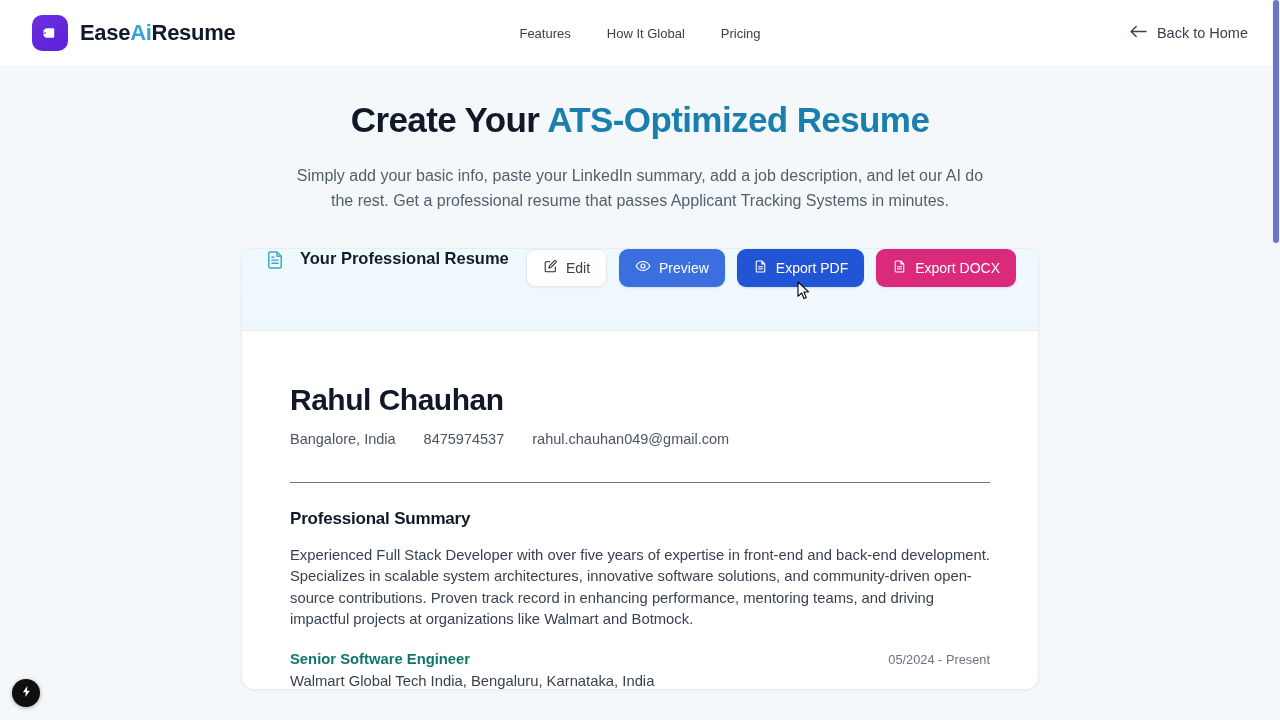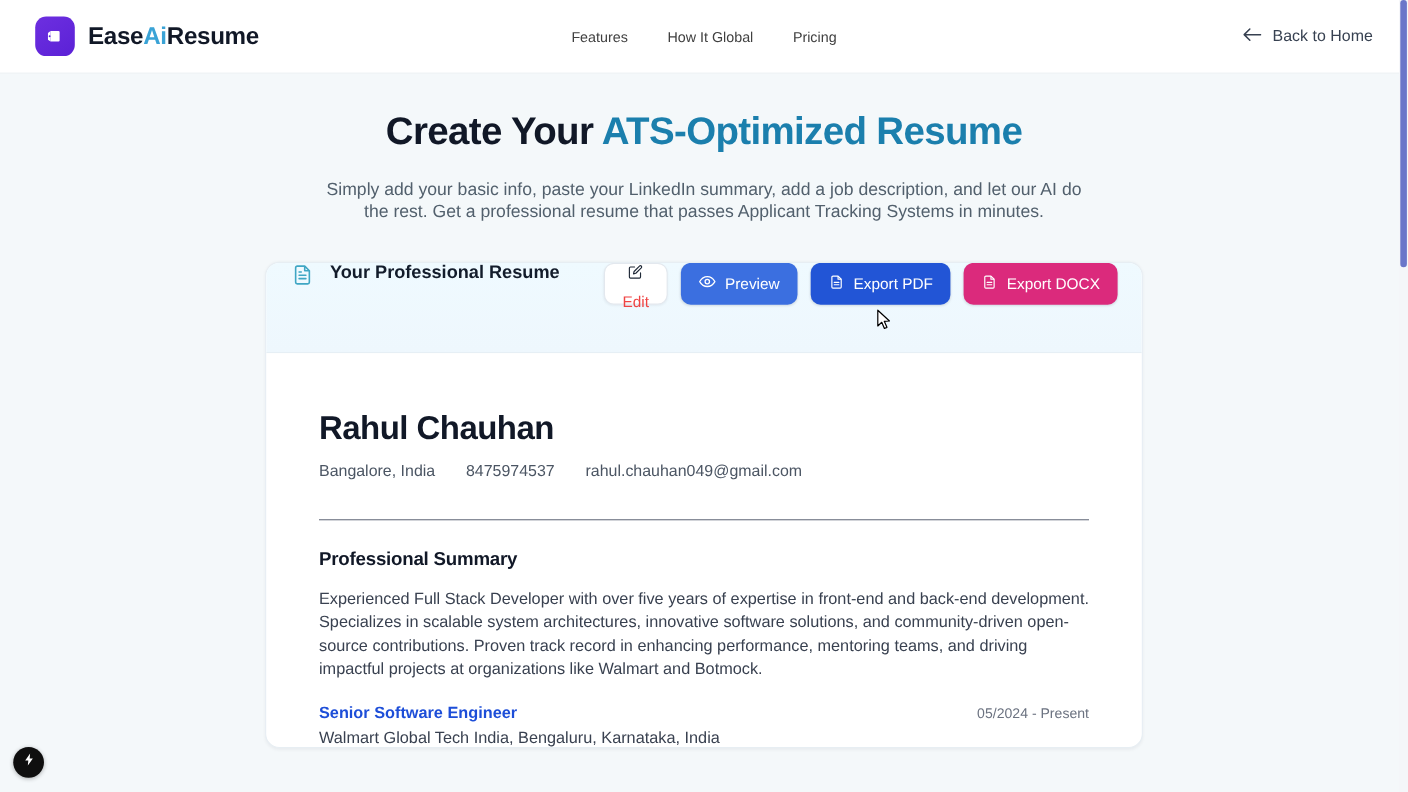--- a/index.html
+++ b/index.html
@@ -111,21 +111,21 @@
     letter-spacing: -0.6px;
     color: #111827;
     line-height: 1.3;
   }
   .hero-title .hl { color: #1b7fad; }
 
   .hero-sub {
     margin: 20px auto 0;
     max-width: 690px;
     font-size: 16px;
-    line-height: 20px;
+    line-height: 25px;
     color: #52606d;
   }
 
   
   .card {
     width: 798px;
     margin: 35px auto 0;
     background: #ffffff;
     border: 1px solid #e7eef3;
     border-radius: 13px;
@@ -167,24 +167,23 @@
     font-size: 14px;
     font-weight: 500;
     cursor: pointer;
     border: none;
     white-space: nowrap;
     font-family: "Liberation Sans", sans-serif;
   }
 
   .btn-edit {
     background: #ffffff;
-    color: #ef4444;
+    color: #404040;
     border: 1px solid #e3e8ee;
     box-shadow: 0 1px 2px rgba(16,24,40,.05);
-    flex-direction: column;
   }
   .btn-preview {
     background: #3b6fe0;
     color: #ffffff;
     box-shadow: 0 1px 2px rgba(16,24,40,.12);
   }
   .btn-pdf {
     background: #2255d6;
     color: #ffffff;
     box-shadow: 0 1px 2px rgba(16,24,40,.12);
@@ -242,21 +241,21 @@
   .exp-row {
     display: flex;
     align-items: baseline;
     justify-content: space-between;
     gap: 20px;
   }
 
   .exp-role {
     font-size: 14.8px;
     font-weight: bold;
-    color: #1d4ed8;
+    color: #0f766e;
   }
 
   .exp-dates {
     font-size: 12.8px;
     color: #6b7280;
     white-space: nowrap;
   }
 
   .exp-company {
     margin-top: 6px;

